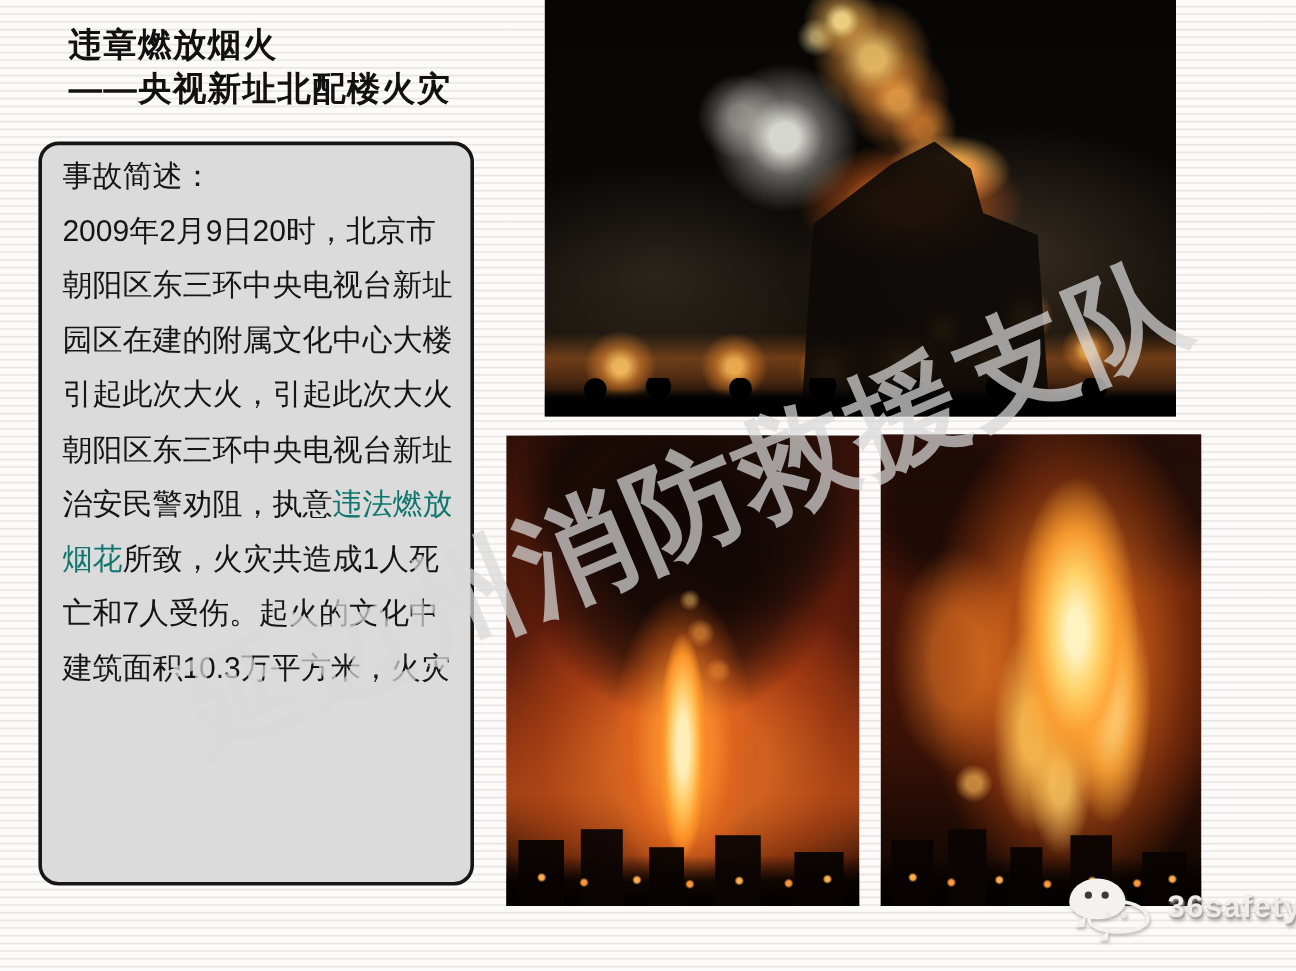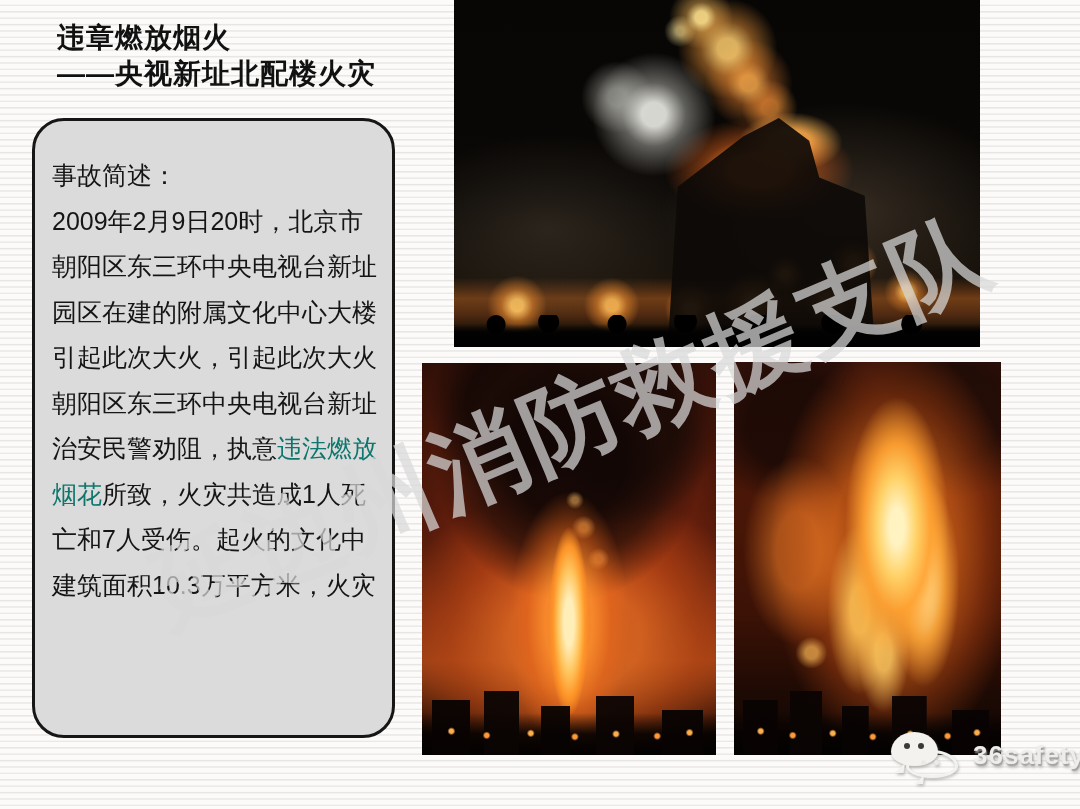--- a/index.html
+++ b/index.html
@@ -7,22 +7,22 @@
     position:relative;width:1080px;height:809px;overflow:hidden;
     font-family:"Liberation Sans","DejaVu Sans",sans-serif;
     background:repeating-linear-gradient(180deg,#fcfbfa 0px,#fcfbfa 4.2px,#e7e5e3 5.2px,#f4f3f2 6.4px);
   }
   
   .title{position:absolute;left:57px;top:20px;z-index:3;color:#111;font-weight:bold;
          font-size:28px;line-height:36px;letter-spacing:1px;}
   
   .bubble{
     position:absolute;left:32px;top:118px;width:363px;height:620px;z-index:2;
-    background:#dbdbdb;border:3px solid #161616;border-radius:32px;box-sizing:border-box;
-    padding:32px 12px 0 17px;
+    background:#dbdbdb;border:3px solid #161616;border-radius:17px;box-sizing:border-box;
+    padding:4px 12px 0 17px;
   }
   .t-line{height:45.5px;line-height:45.5px;font-size:25px;color:#151515;white-space:nowrap;}
   .t-line .red{color:#0f766e;}
   
   .photo{position:absolute;z-index:1;}
   .photo-top{
     left:454px;top:0;width:526px;height:347px;
     background:
       radial-gradient(circle at 47% 5%, rgba(255,224,140,.9) 0 6px, rgba(255,190,90,.45) 15px, transparent 32px),
       radial-gradient(circle at 52% 14%, rgba(255,205,110,.85) 0 10px, rgba(255,160,60,.45) 27px, transparent 50px),

